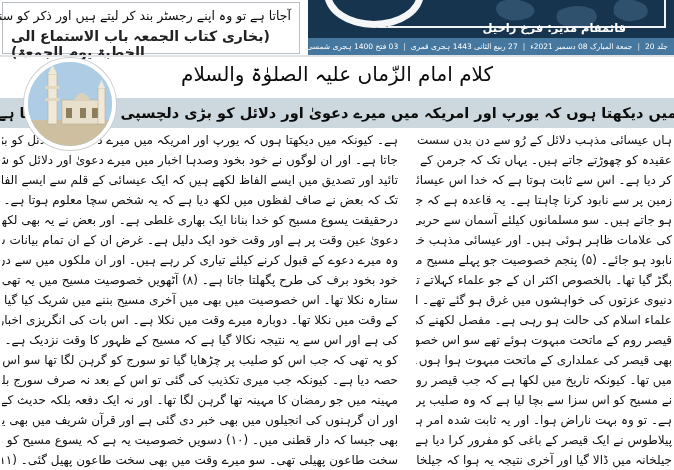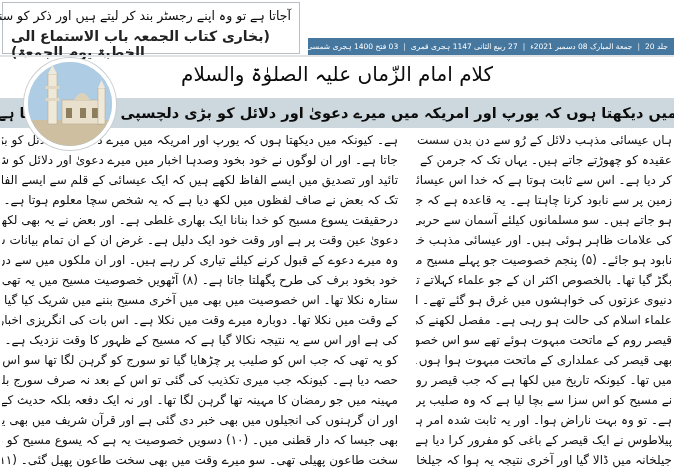--- a/index.html
+++ b/index.html
@@ -48,25 +48,41 @@
 </head>
 <body>
 
 <div id="page">
 
   <div class="hadith-box">
     <div class="hadith-line">آجاتا ہے تو وہ اپنے رجسٹر بند کر لیتے ہیں اور ذکر کو سننا شروع کر دیتے ہیں۔</div>
     <div class="hadith-ref">(بخاری کتاب الجمعہ باب الاستماع الی الخطبۃ یوم الجمعۃ)</div>
   </div>
 
+  <div class="masthead">
+    <svg class="masthead-map" width="190" height="38" viewBox="0 0 190 38">
+      <g fill="#6f9cc0">
+        <path d="M20 2 q14 -6 30 2 q10 8 -2 14 q-16 6 -28 -2 q-8 -8 0 -14z"></path>
+        <path d="M80 10 q18 -8 34 0 q8 10 -6 16 q-18 6 -30 -4 q-4 -8 2 -12z"></path>
+        <path d="M140 0 q16 -2 26 6 q6 10 -8 14 q-16 4 -24 -6 q-2 -10 6 -14z"></path>
+      </g>
+    </svg>
+    <div class="masthead-inner-border"></div>
+    <div class="masthead-ellipse"></div>
+    <div class="editor-row">
+      <div class="editor-rule"></div>
+      <div class="editor-label">قائمقام مدیر: فرخ راحیل</div>
+      <div class="editor-rule short"></div>
+    </div>
+  </div>
 
   <div class="date-strip">
       <span class="seg">جلد 20</span>
       <span class="seg">جمعة المبارک 08 دسمبر 2021ء</span>
-      <span class="seg">27 ربیع الثانی 1147 ہجری قمری</span>
+      <span class="seg">27 ربیع الثانی 1443 ہجری قمری</span>
       <span class="seg">03 فتح 1400 ہجری شمسی</span>
       <span class="seg">شمارہ 97</span>
     </div>
 
   <div class="top-divider"></div>
 
   <div class="section-title">کلام امام الزّماں علیہ الصلوٰۃ والسلام</div>
   <div class="quote-band">
     <span class="q">میں دیکھتا ہوں کہ یورپ اور امریکہ میں میرے دعویٰ اور دلائل کو بڑی دلچسپی سے دیکھا جاتا ہے</span>
   </div>

